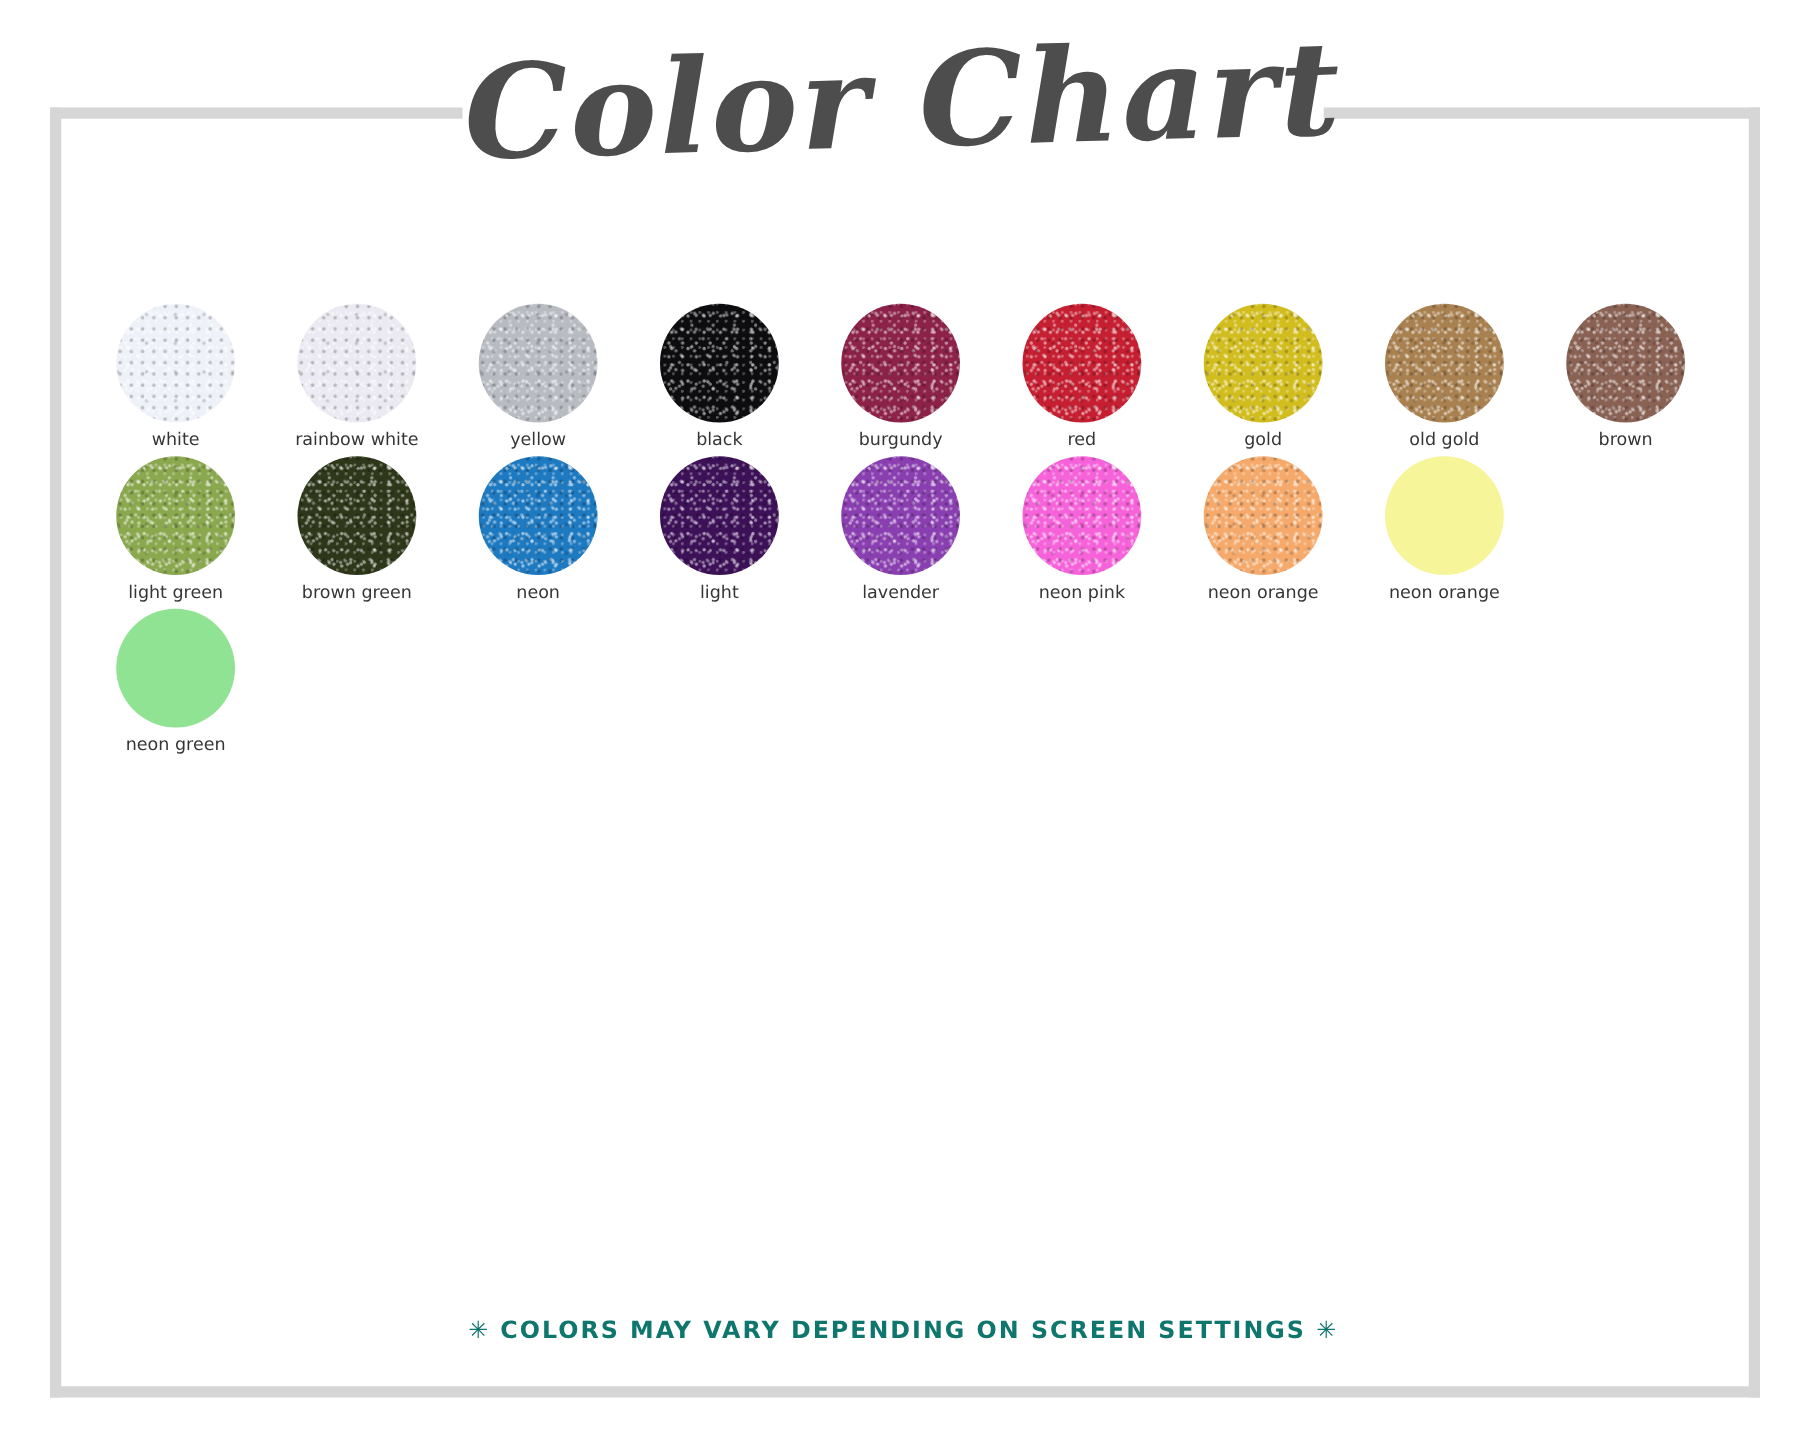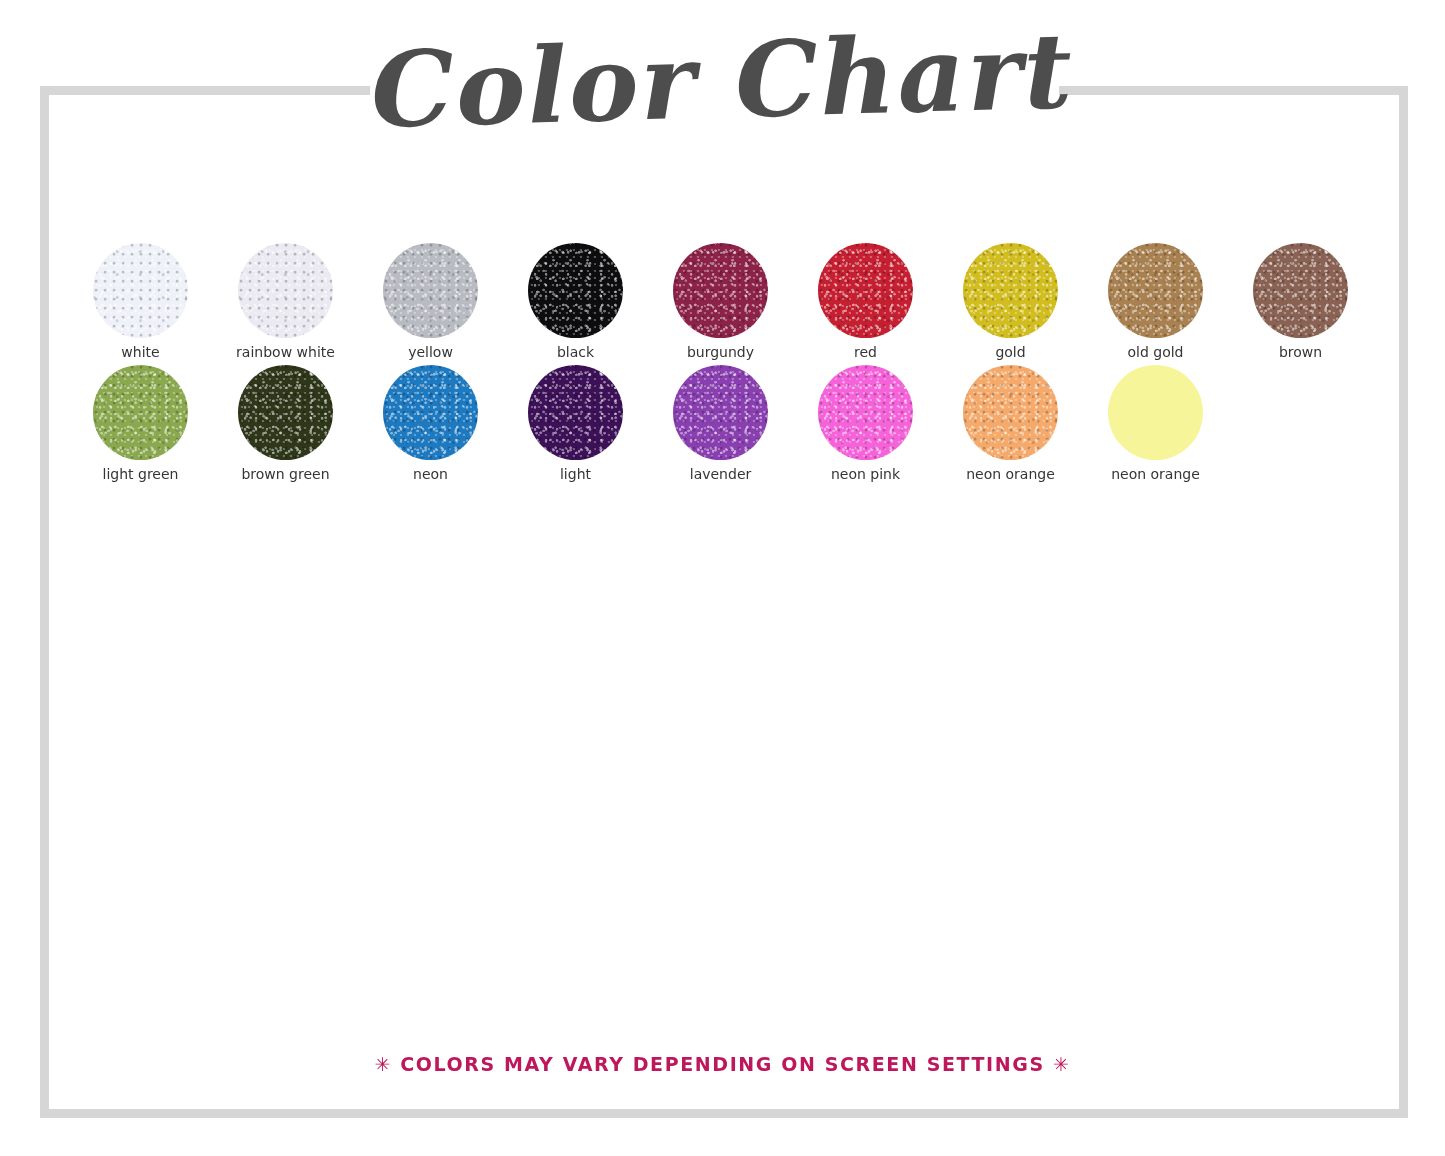--- a/index.html
+++ b/index.html
@@ -121,21 +121,21 @@
   #footer-note {
     position: absolute;
     left: 0;
     top: 1053px;
     width: 1445px;
     text-align: center;
     font-family: "DejaVu Sans", sans-serif;
     font-size: 19px;
     font-weight: 700;
     letter-spacing: 1.6px;
-    color: #be185d;
+    color: #0f766e;
     white-space: nowrap;
   }
 </style>
 </head>
 <body>
 
 <div class="frame-top" id="frame-top-left"></div>
 <div class="frame-top" id="frame-top-right"></div>
 <div id="frame"></div>
 
@@ -207,15 +207,21 @@
       </div>
       <div class="swatch-cell">
         <div class="swatch-dot glitter" style="background: rgb(245, 169, 106);"></div>
         <div class="swatch-label">neon orange</div>
       </div>
       <div class="swatch-cell">
         <div class="swatch-dot" style="background: rgb(247, 245, 154);"></div>
         <div class="swatch-label">neon orange</div>
       </div>
     </div>
+    <div class="swatch-row">
+      <div class="swatch-cell">
+        <div class="swatch-dot" style="background: rgb(143, 227, 146);"></div>
+        <div class="swatch-label">neon green</div>
+      </div>
+    </div>
   </div>
 
 <div id="footer-note">✳ COLORS MAY VARY DEPENDING ON SCREEN SETTINGS ✳</div>
 
 </body></html>

